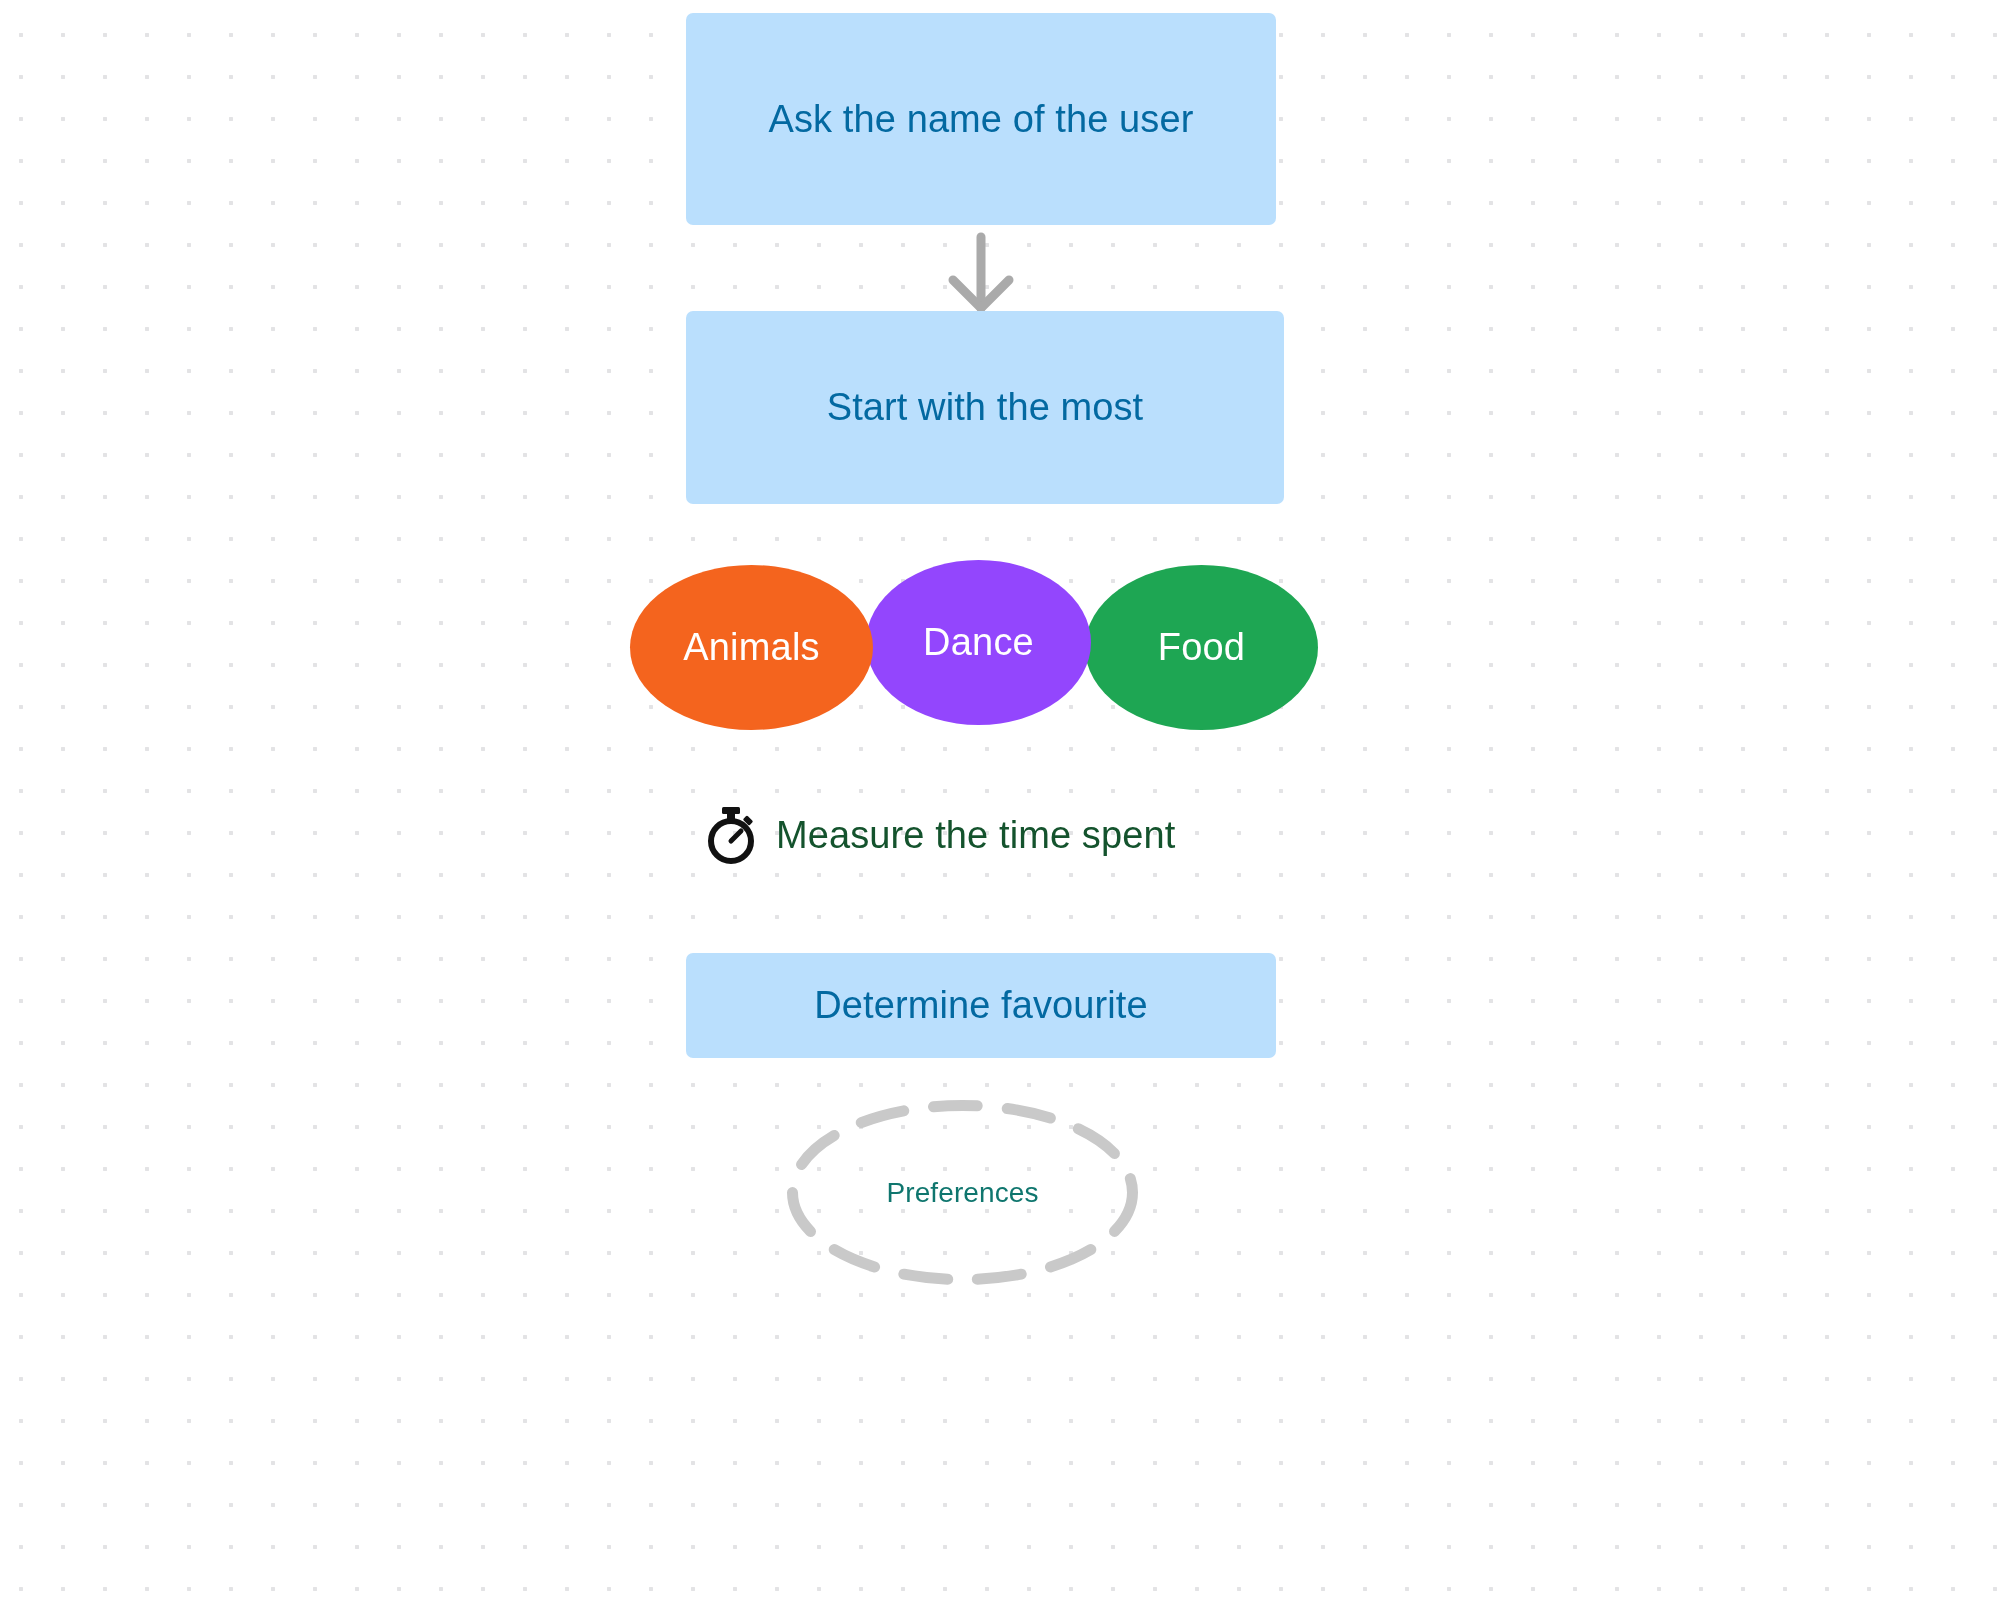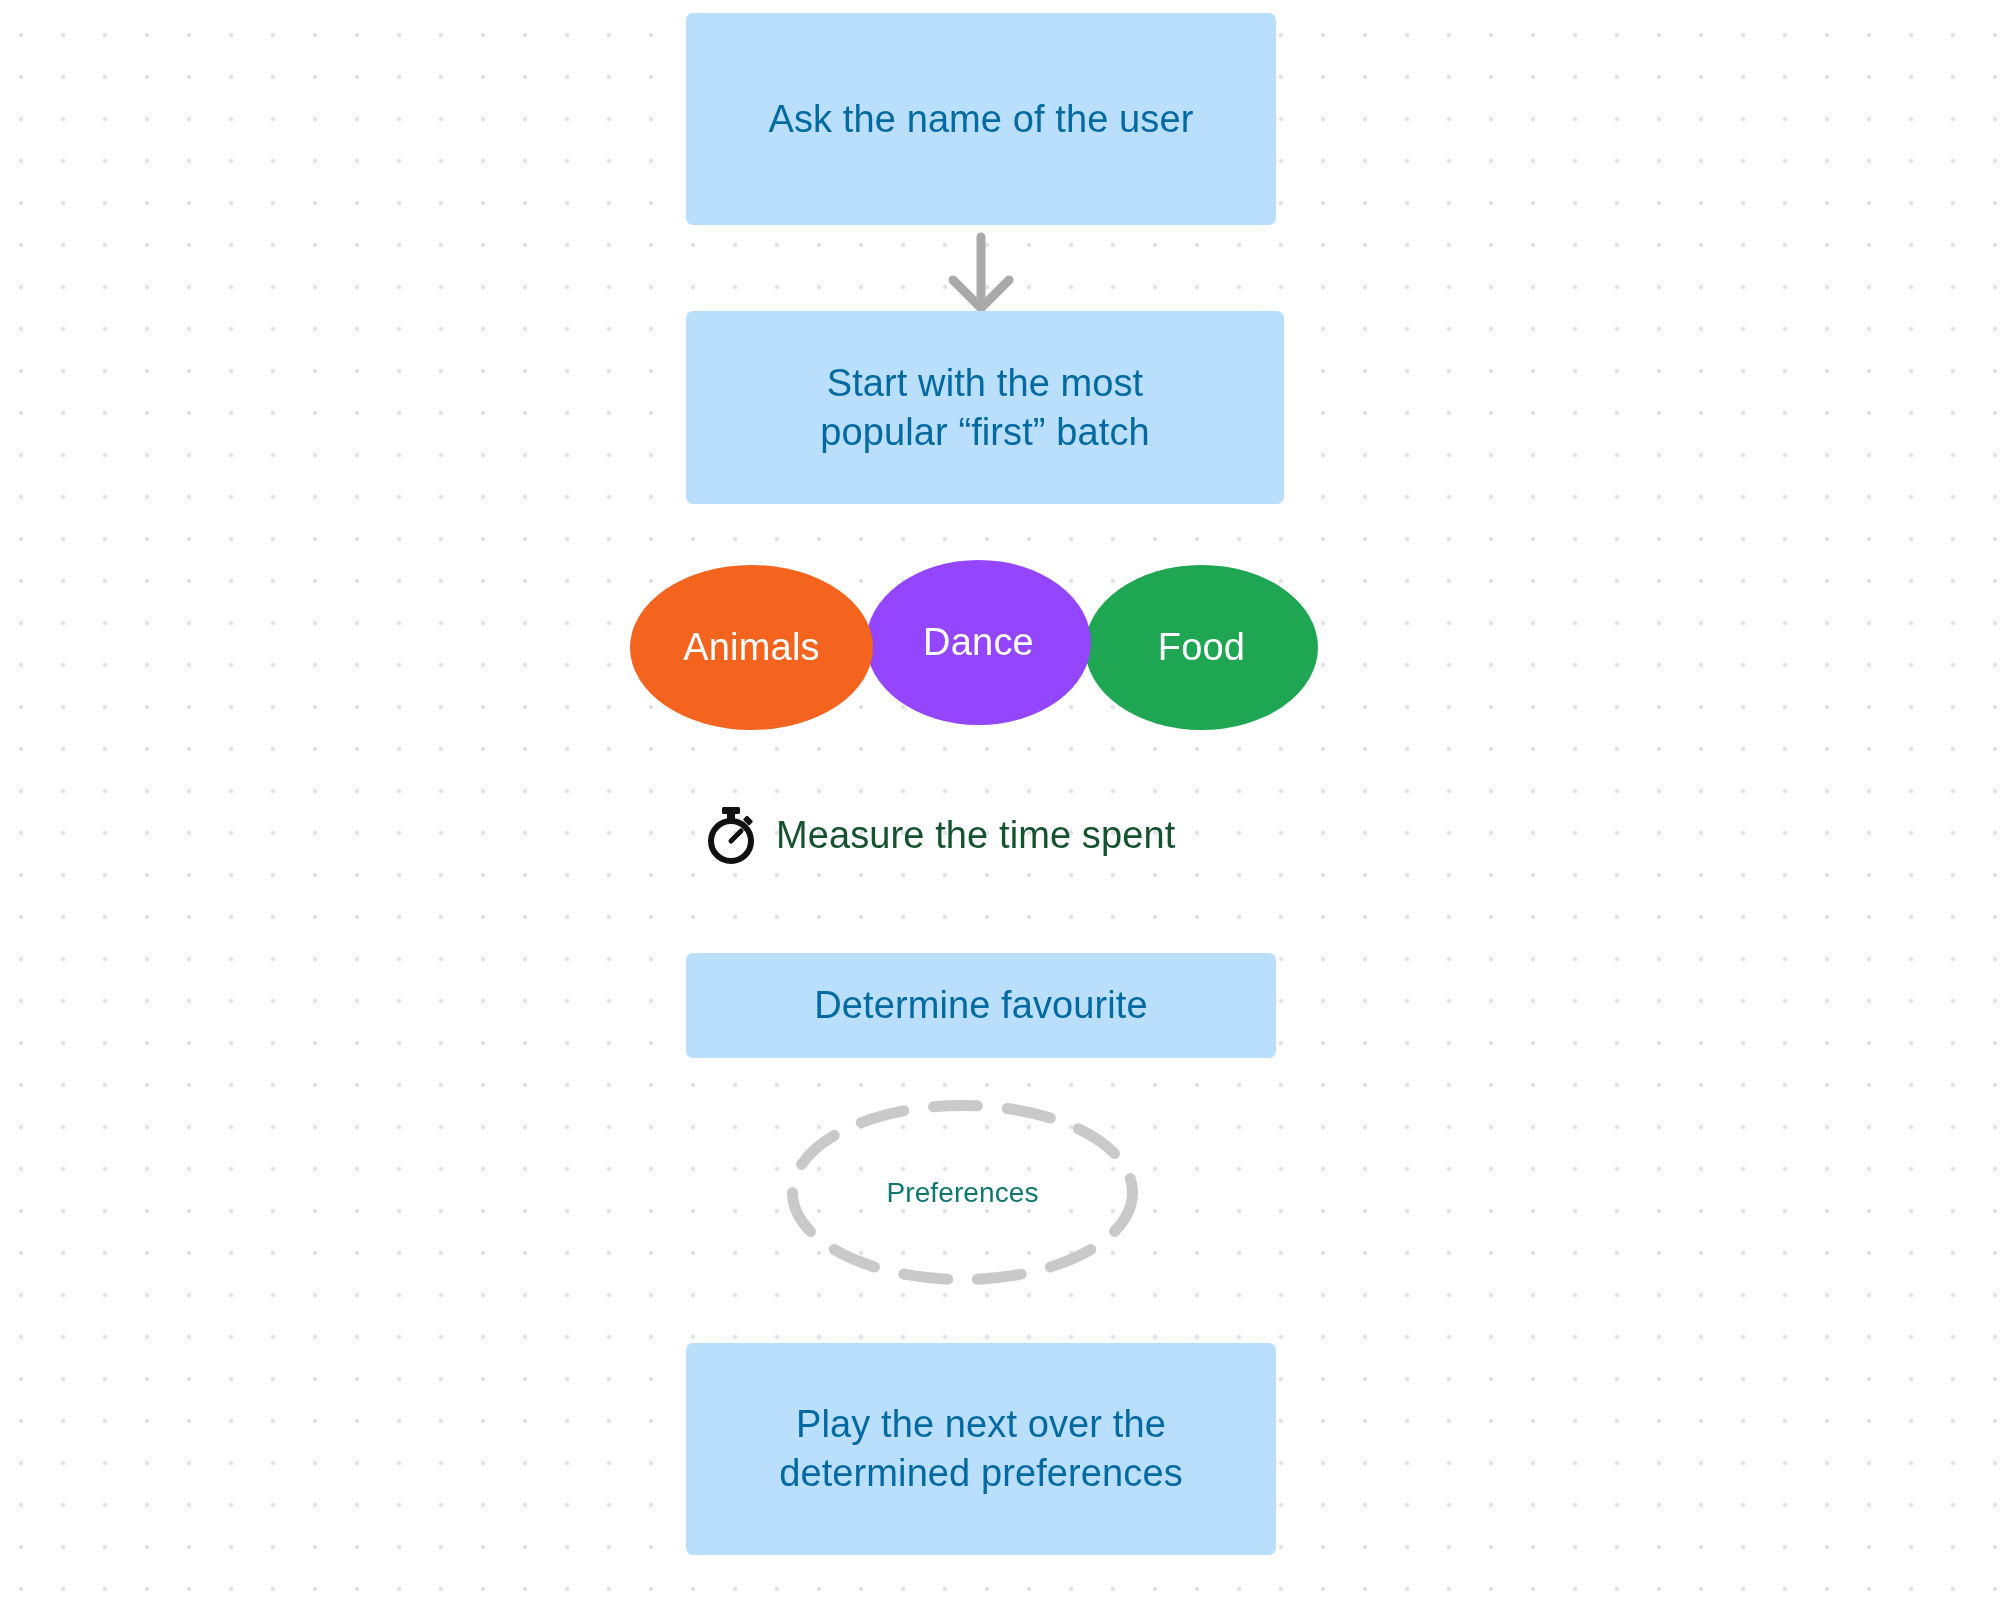--- a/index.html
+++ b/index.html
@@ -133,21 +133,20 @@
   </div>
 
   <svg id="arrow-down" viewBox="0 0 90 90">
     <line x1="45" y1="9" x2="45" y2="80" stroke="#aaaaaa" stroke-width="9" stroke-linecap="round"></line>
     <polyline points="17,52 45,80 73,52" fill="none" stroke="#aaaaaa" stroke-width="9" stroke-linecap="round" stroke-linejoin="round"></polyline>
   </svg>
 
   <div class="node-box" id="box-start">
     <div>
       <span>Start with the most</span>
-      <span>popular “first” batch</span>
     </div>
   </div>
 
   <div class="ellipse-group">
     <div class="ellipse" id="ellipse-food">
       <span>Food</span>
     </div>
     <div class="ellipse" id="ellipse-dance">
       <span>Dance</span>
     </div>
@@ -173,20 +172,14 @@
 
   <div class="node-box" id="box-determine">
     <span>Determine favourite</span>
   </div>
 
   <svg id="preferences-shape" viewBox="0 0 355 185">
     <ellipse cx="177.5" cy="92.5" rx="170" ry="87" fill="none" stroke="#c9c9c9" stroke-width="11" stroke-linecap="round" stroke-dasharray="44 30"></ellipse>
   </svg>
   <div id="preferences-label">Preferences</div>
 
-  <div class="node-box" id="box-play">
-    <div>
-      <span>Play the next over the</span>
-      <span>determined preferences</span>
-    </div>
-  </div>
 
 </div>
 
 </body></html>

